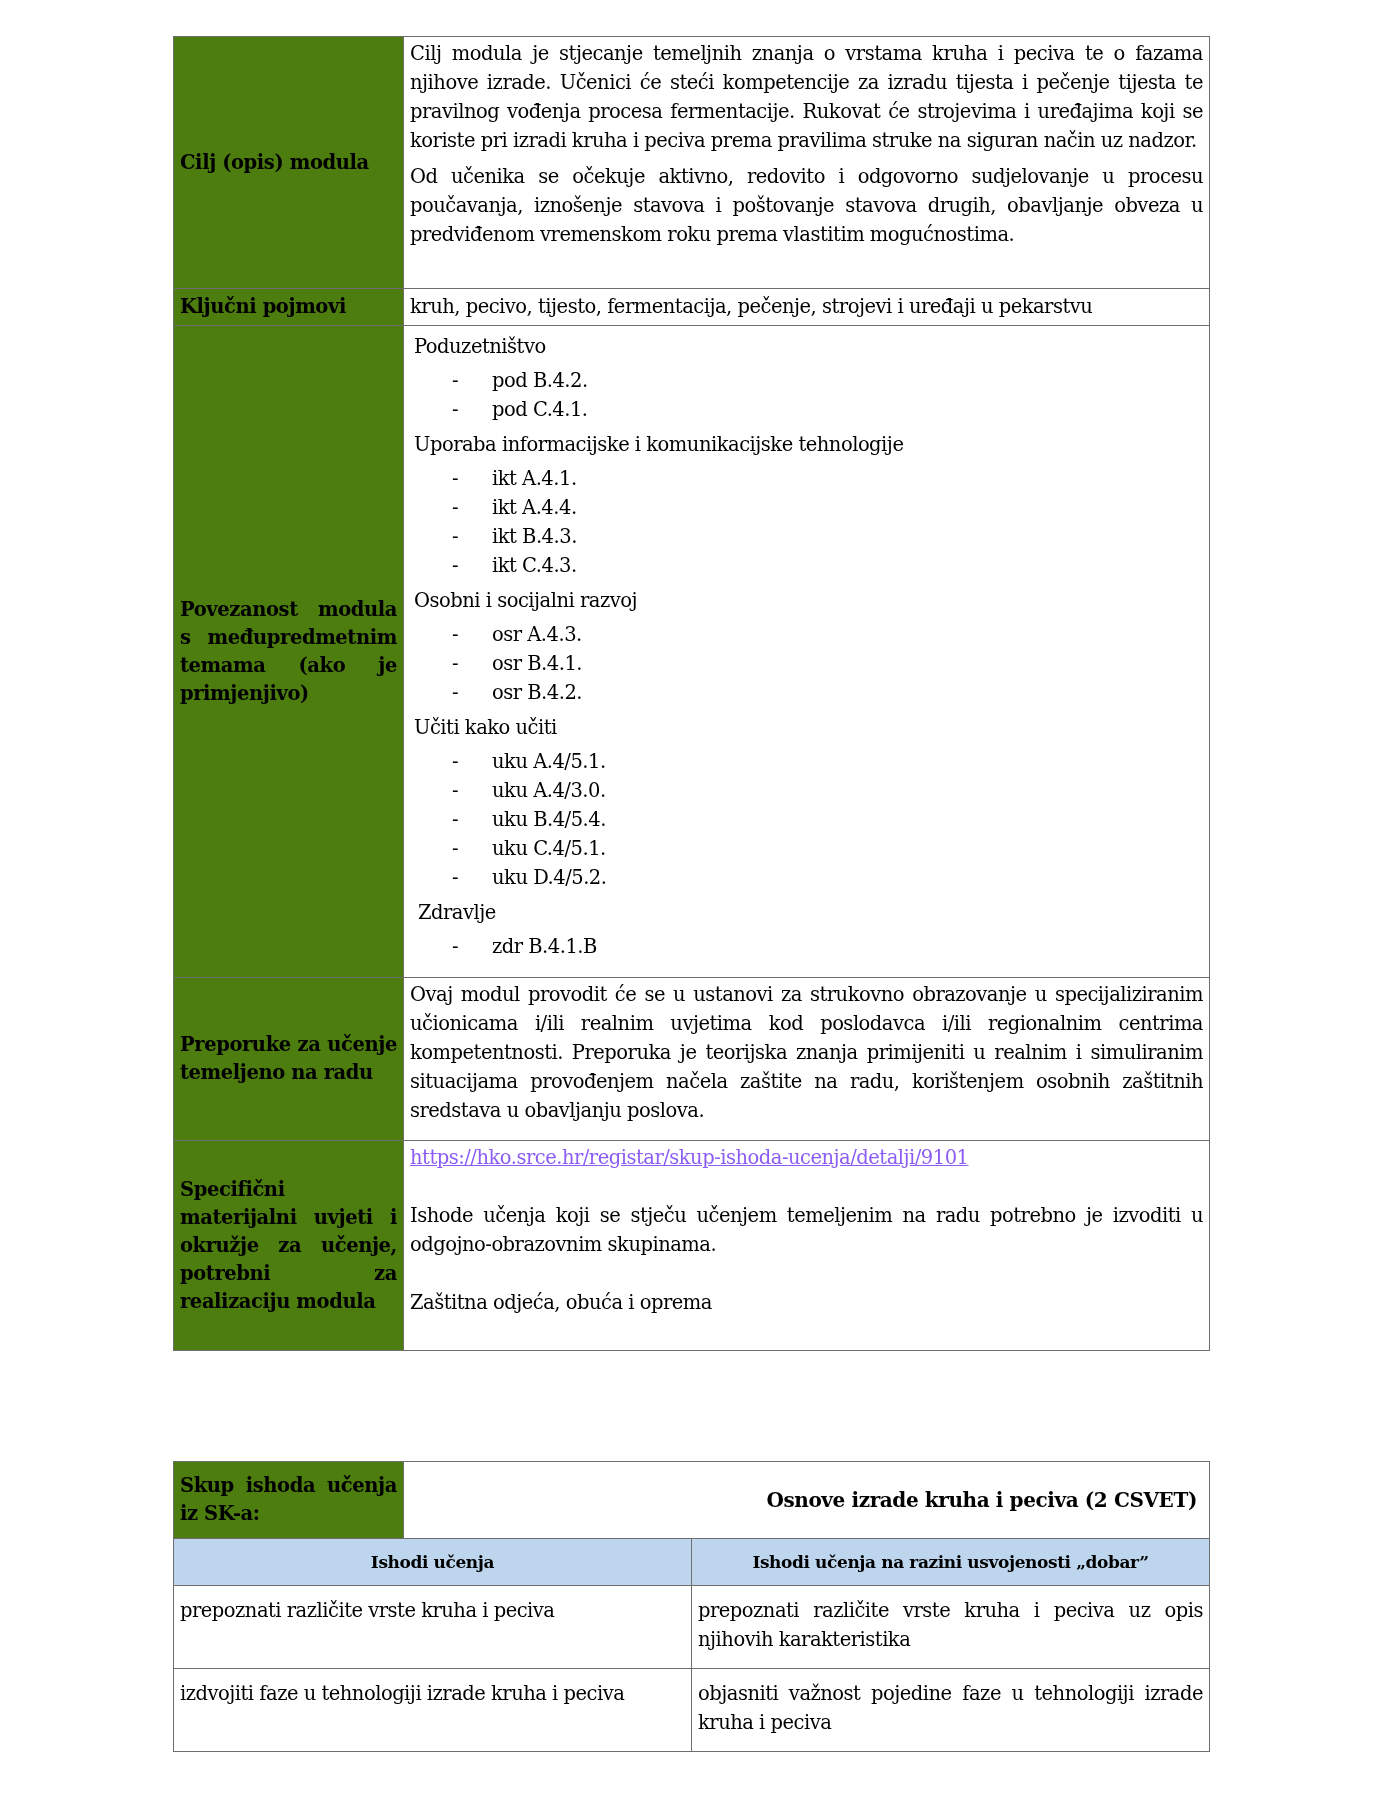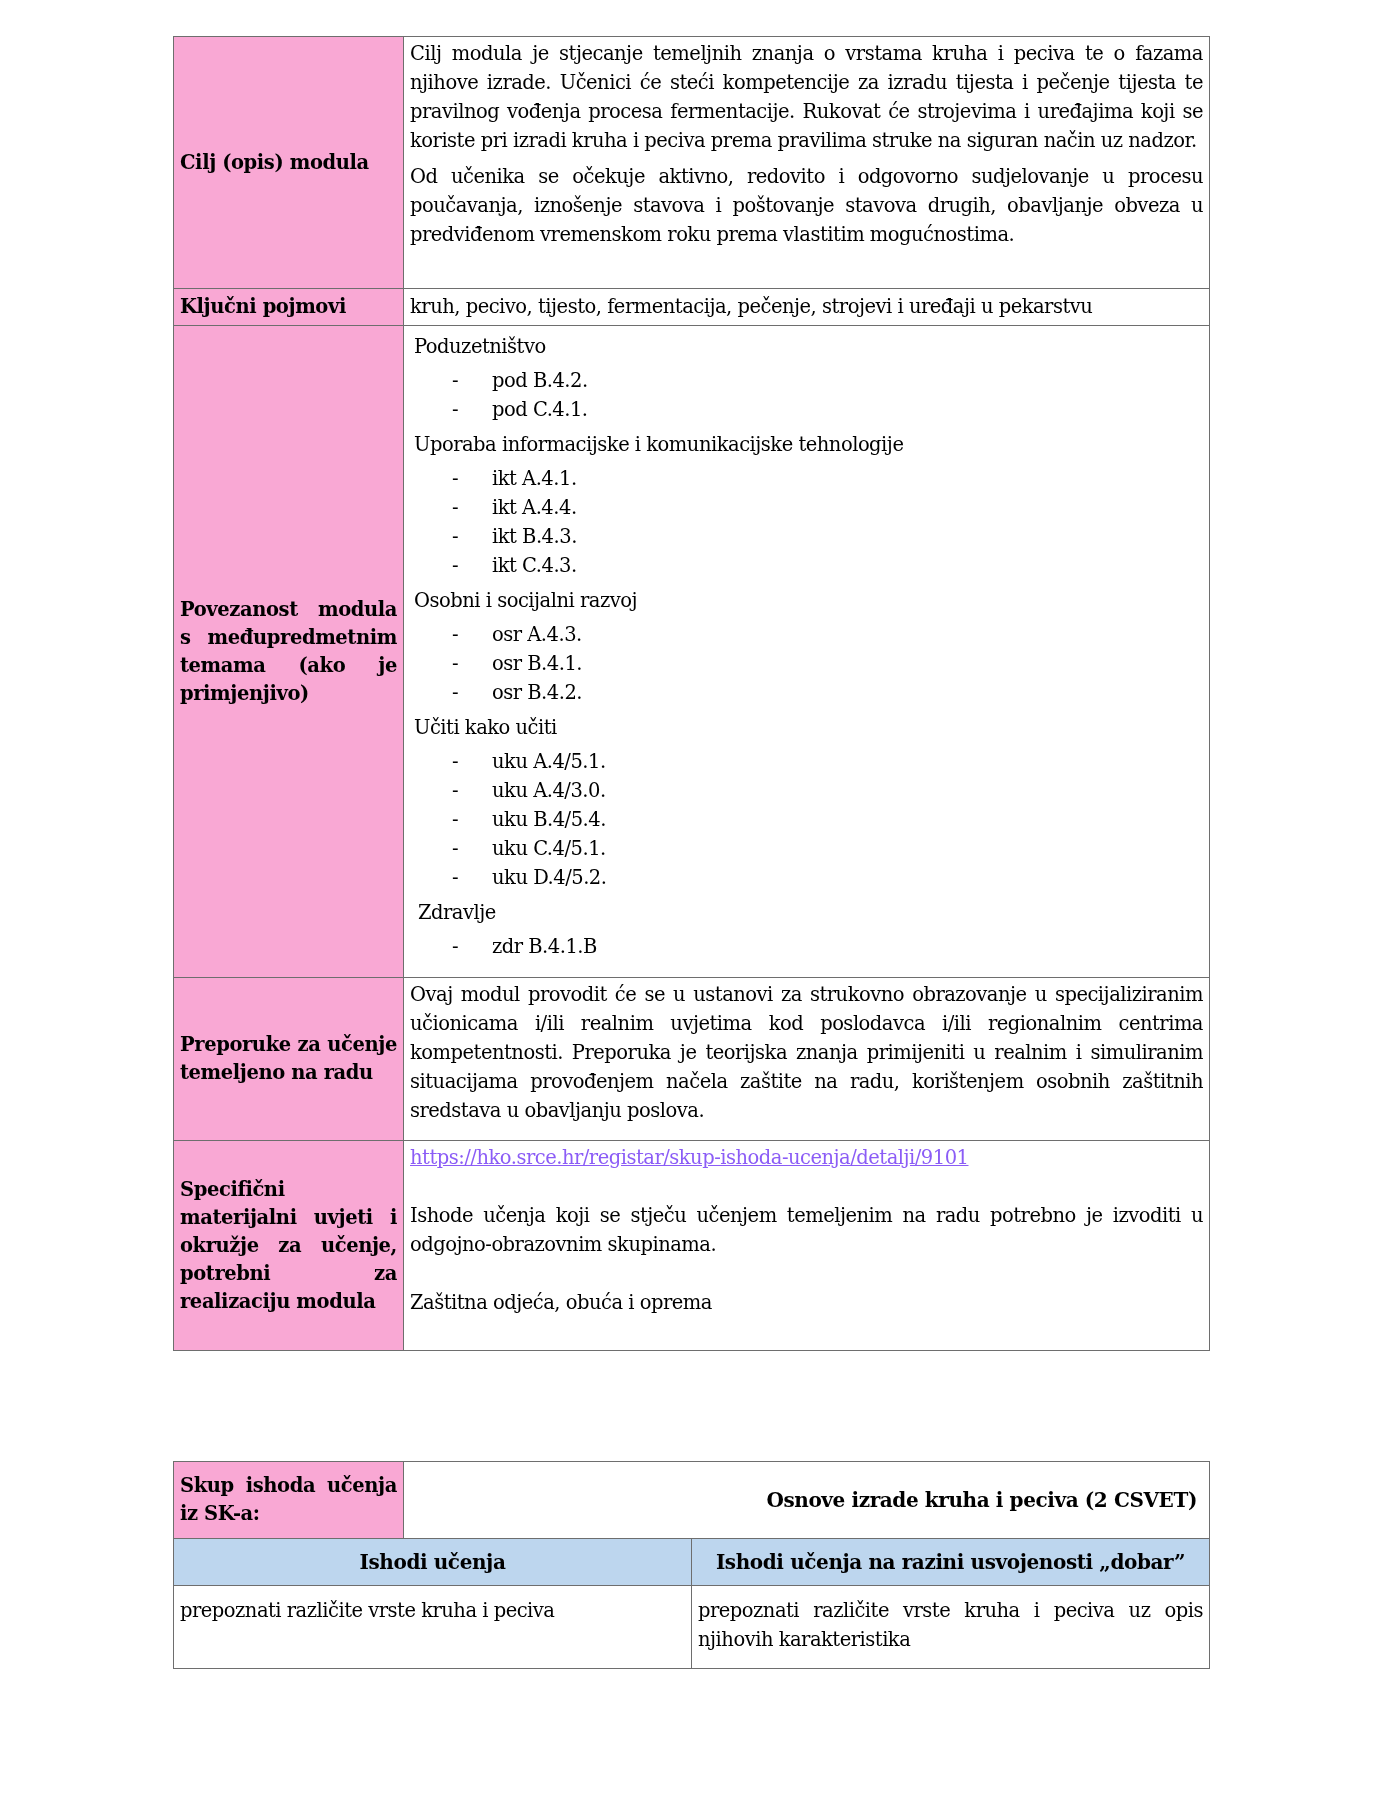--- a/index.html
+++ b/index.html
@@ -19,21 +19,21 @@
       border-collapse: collapse;
       position: absolute;
       table-layout: fixed;
     }
     td, th {
       border: 1.5px solid #6e6e6e;
       vertical-align: middle;
       padding: 0;
     }
     .label {
-      background: #f9a8d4;
+      background: #4d7c0f;
       font-weight: bold;
       font-size: 19.5px;
       line-height: 28px;
       padding: 4px 6px;
       text-align: justify;
       text-align-last: left;
       letter-spacing: -0.4px;
     }
     .label.justify-all {
       text-align-last: auto;
@@ -96,21 +96,21 @@
     .sk-title {
       font-weight: bold;
       font-size: 20px;
       padding: 4px 12px;
       letter-spacing: -0.4px;
       text-align: right;
     }
     .hdr {
       background: #bdd6ee;
       font-weight: bold;
-      font-size: 20px;
+      font-size: 17px;
       text-align: center;
       height: 46px;
       letter-spacing: -0.4px;
     }
     .cell {
       font-size: 19.5px;
       line-height: 29px;
       padding: 10px 6px 14px 6px;
       vertical-align: top;
       text-align: justify;
@@ -212,14 +212,18 @@
       <td class="sk-title" colspan="2">Osnove izrade kruha i peciva (2 CSVET)</td>
     </tr>
     <tr>
       <th class="hdr" colspan="2">Ishodi učenja</th>
       <th class="hdr">Ishodi učenja na razini usvojenosti „dobar”</th>
     </tr>
     <tr style="height:78px;">
       <td class="cell" colspan="2">prepoznati različite vrste kruha i peciva</td>
       <td class="cell">prepoznati različite vrste kruha i peciva uz opis njihovih karakteristika</td>
     </tr>
+    <tr style="height:78px;">
+      <td class="cell" colspan="2">izdvojiti faze u tehnologiji izrade kruha i peciva</td>
+      <td class="cell">objasniti važnost pojedine faze u tehnologiji izrade kruha i peciva</td>
+    </tr>
   </tbody>
 </table>
 
 </body></html>

